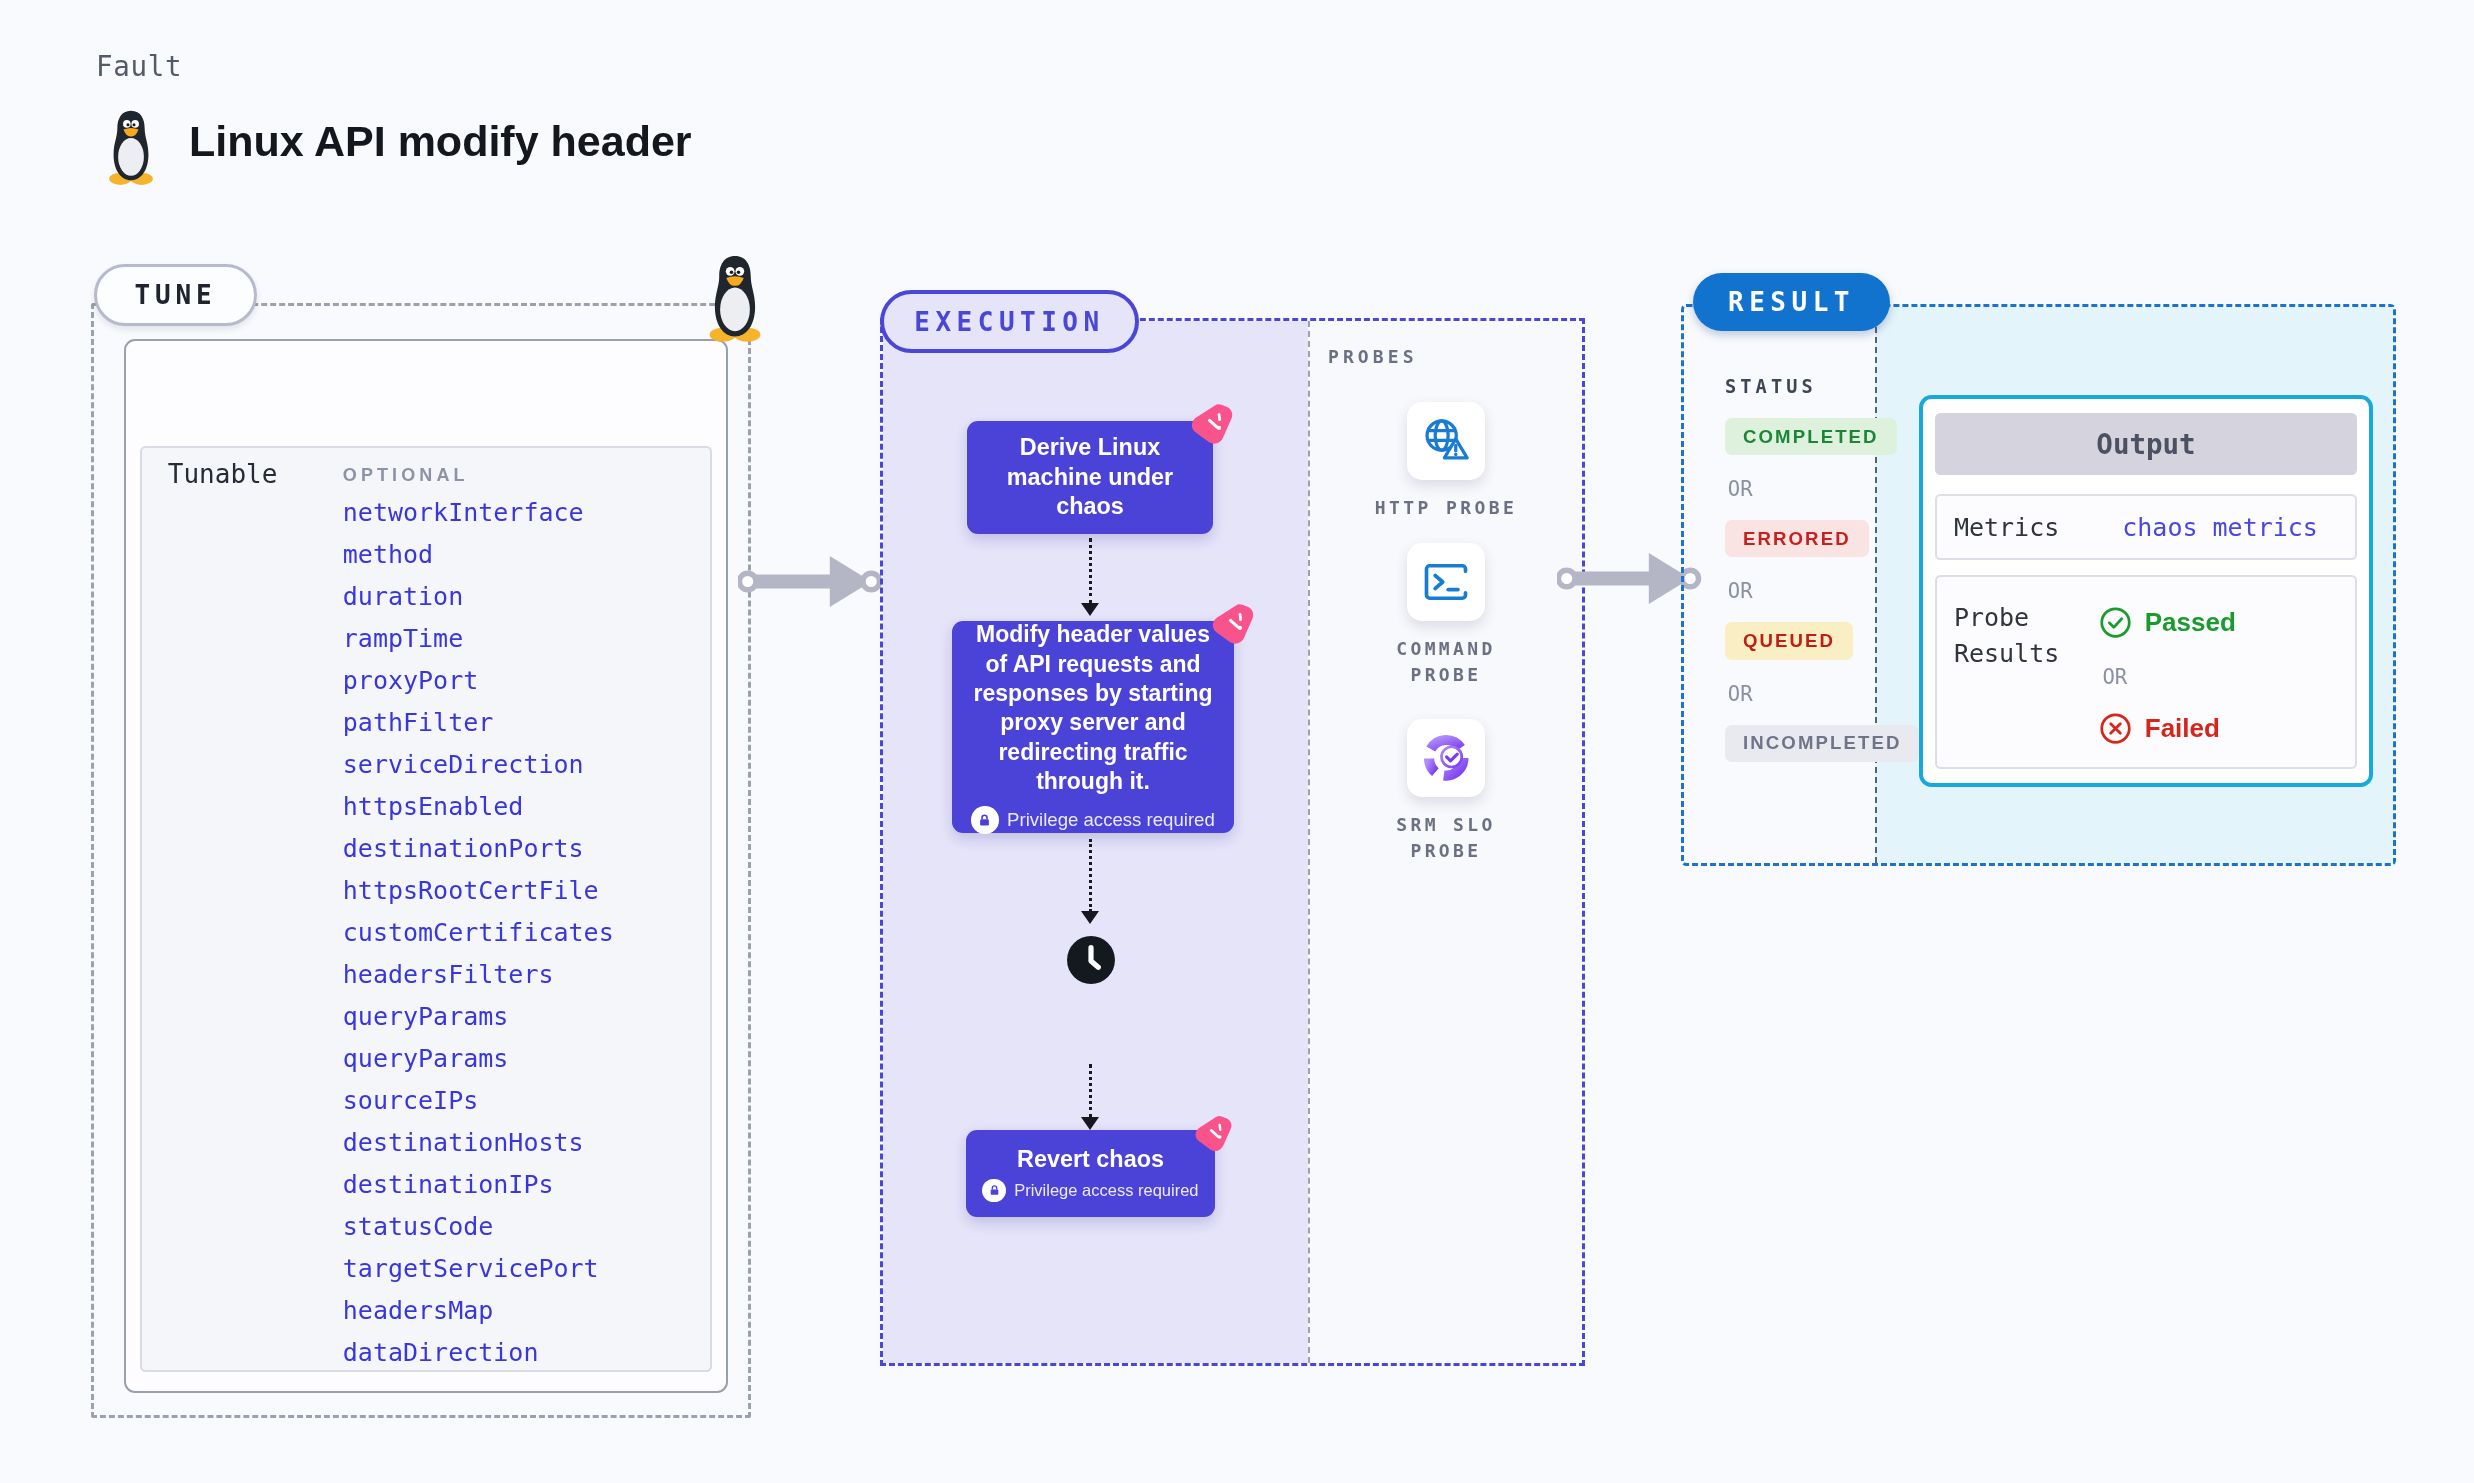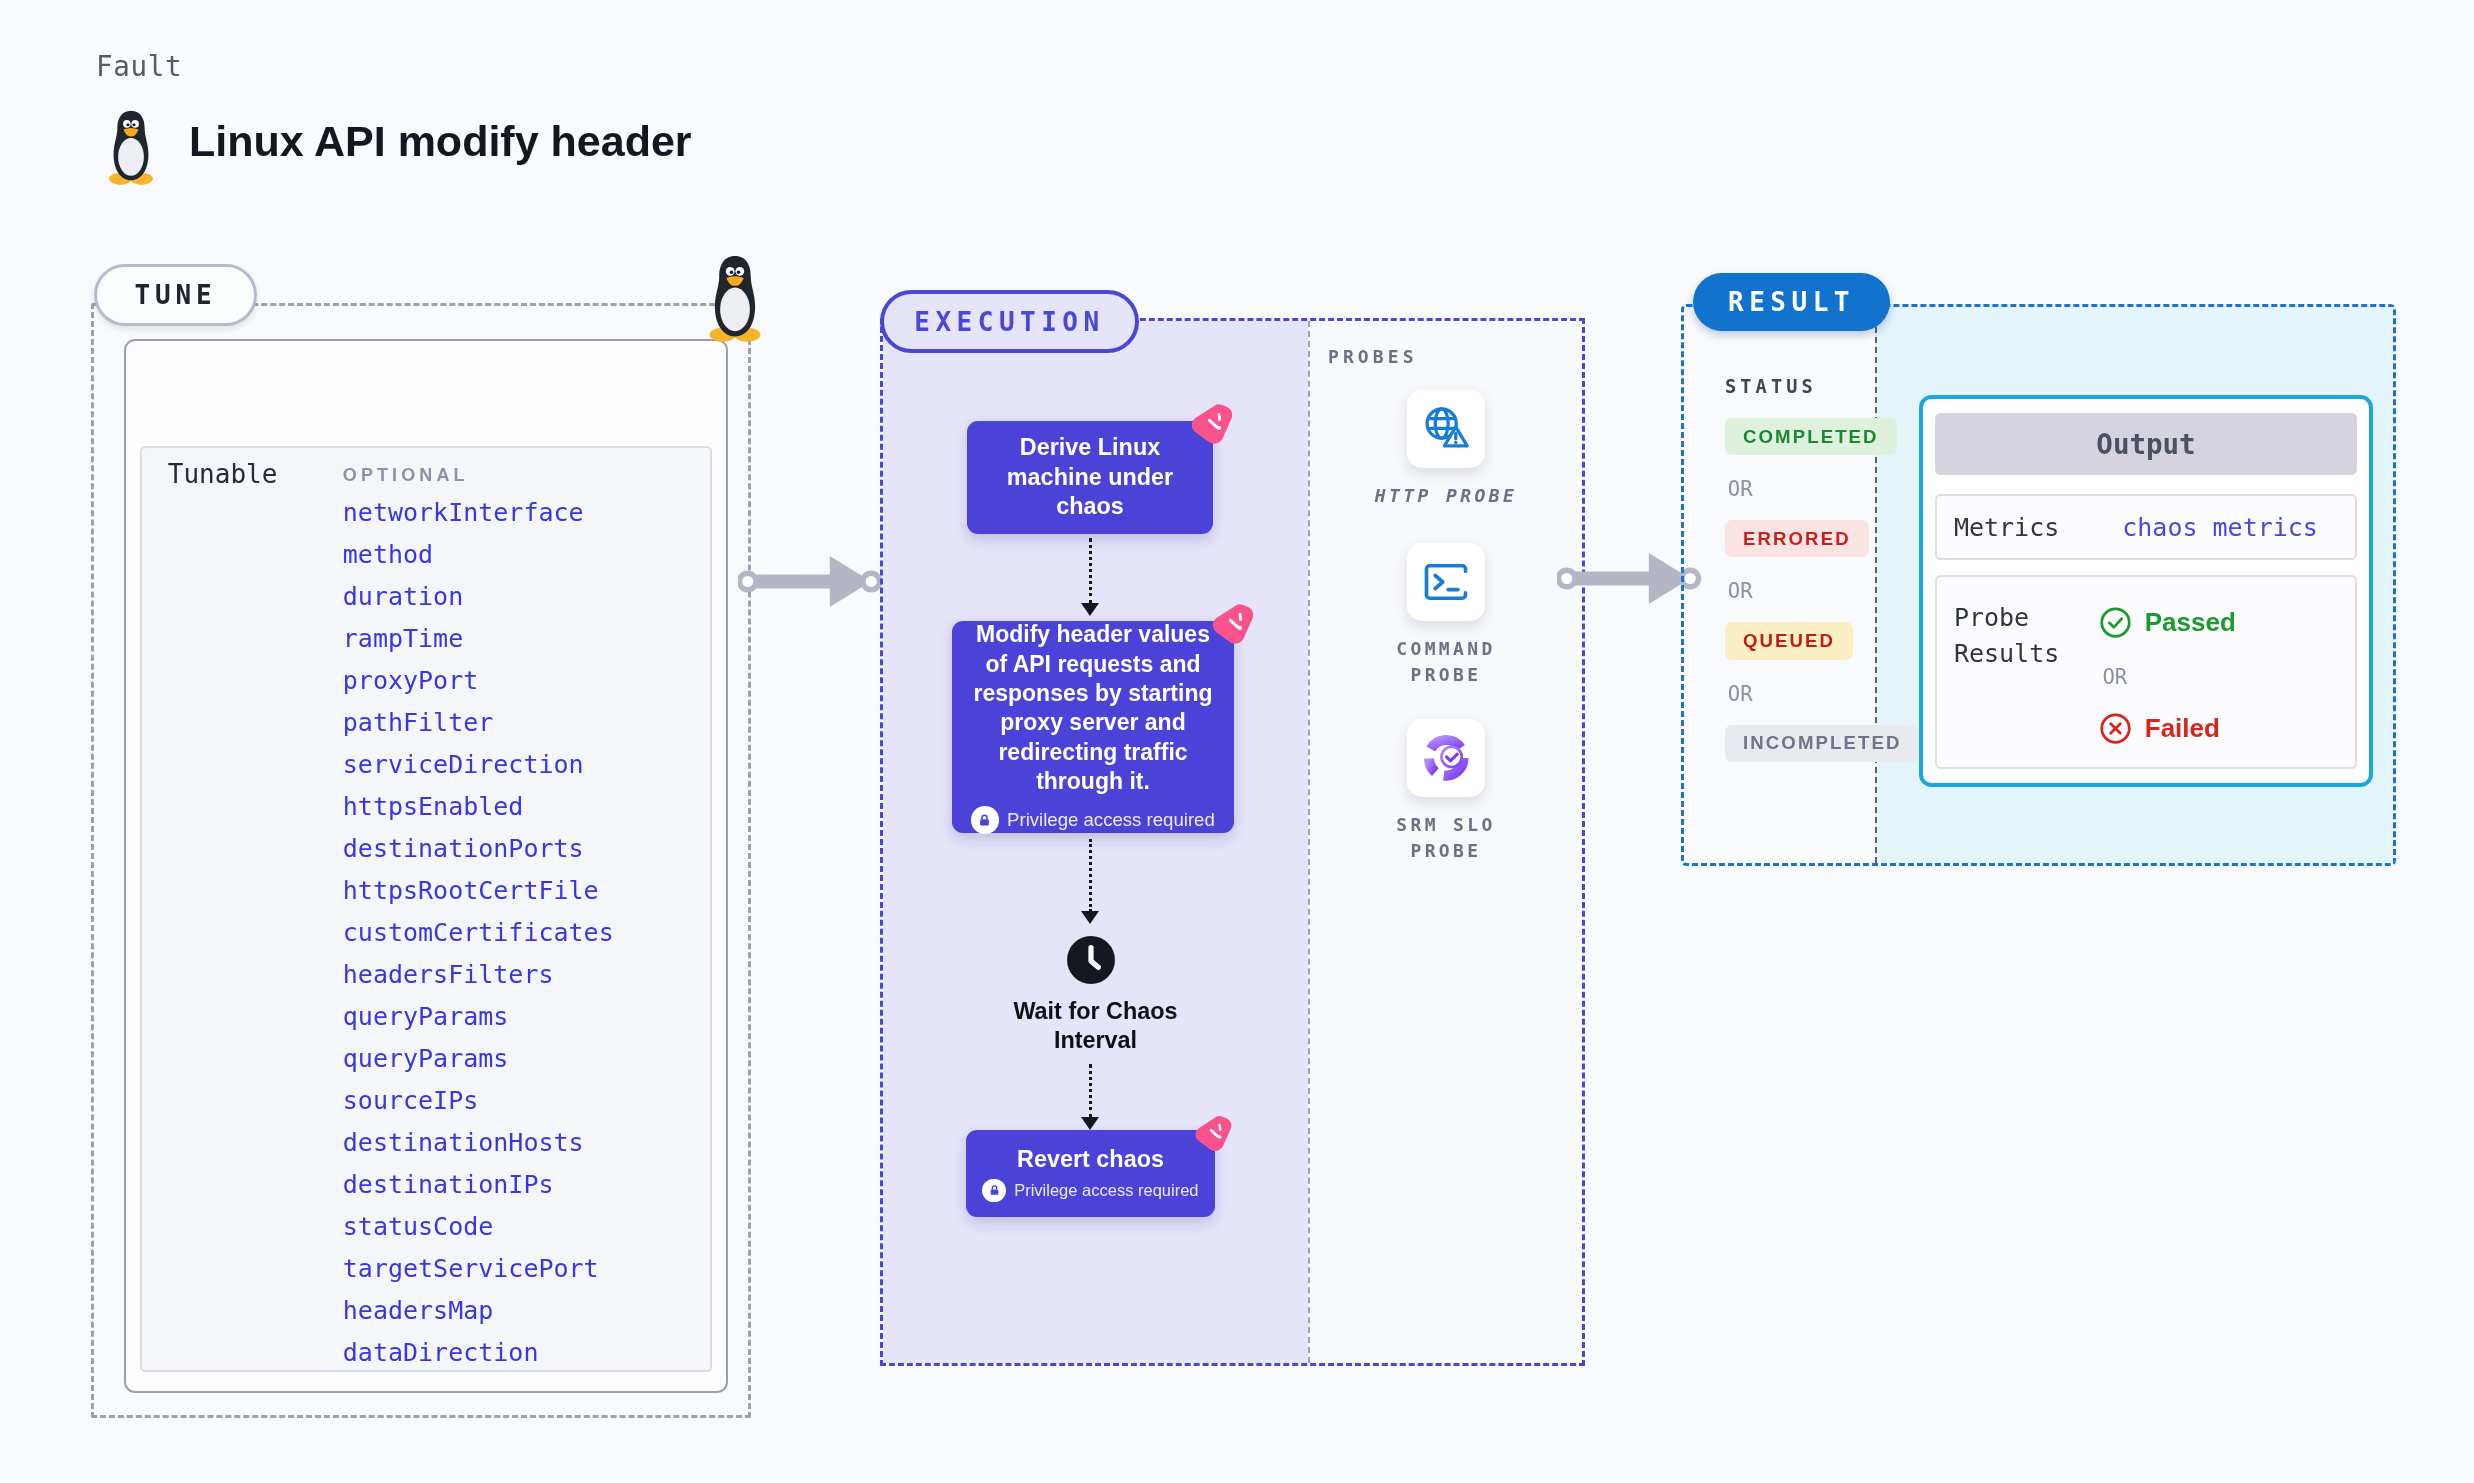--- a/index.html
+++ b/index.html
@@ -281,22 +281,20 @@
       </div>
 
       <div class="dot-conn" style="left:198px;top:518px;">
         <div class="dot-line" style="height:73px;"></div>
           <div class="dot-head"></div>
       </div>
 
       <svg class="clock" style="left:183px;top:614px;" viewBox="0 0 72 72" width="50" height="50">
           <use href="#clockface"></use>
         </svg>
-      <div class="wait-label" style="top:676px;">Wait for Chaos
-Interval</div>
 
       <div class="dot-conn" style="left:198px;top:743px;">
         <div class="dot-line" style="height:54px;"></div>
           <div class="dot-head"></div>
       </div>
 
       <div class="node" style="left:83px;top:809px;width:249px;height:87px;">
         <svg class="chaos-badge" style="width:40px;height:40px;top:-16.5px;right:-18px;" viewBox="0 0 58 58" width="40" height="40">
             <use href="#chaos"></use>
           </svg>
@@ -308,21 +306,21 @@
               </svg>
             </span>
           <span class="ptext">Privilege access required</span>
         </div>
       </div>
     </div>
 
     <div class="probes">
       <div class="probes-title">PROBES</div>
 
-      <div class="probe" style="top:69px;font-style:italic;">
+      <div class="probe" style="top:81px;">
         <div class="probe-card">
           <svg width="52" height="52" viewBox="0 0 76 76">
               <use href="#globe-alert"></use>
             </svg>
         </div>
         <div class="probe-label">HTTP PROBE</div>
       </div>
 
       <div class="probe" style="top:222px;">
         <div class="probe-card">

